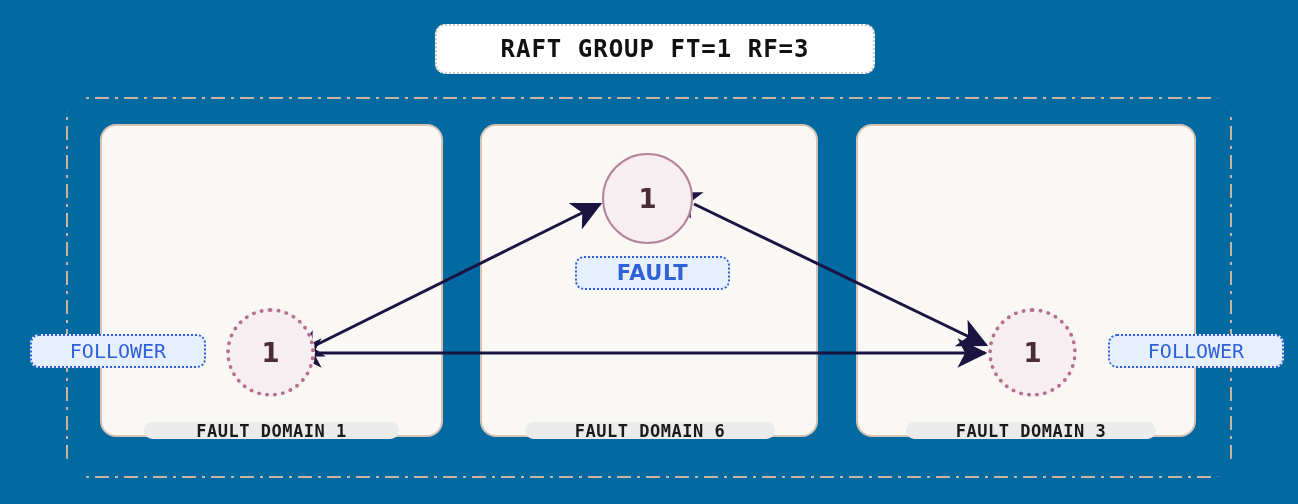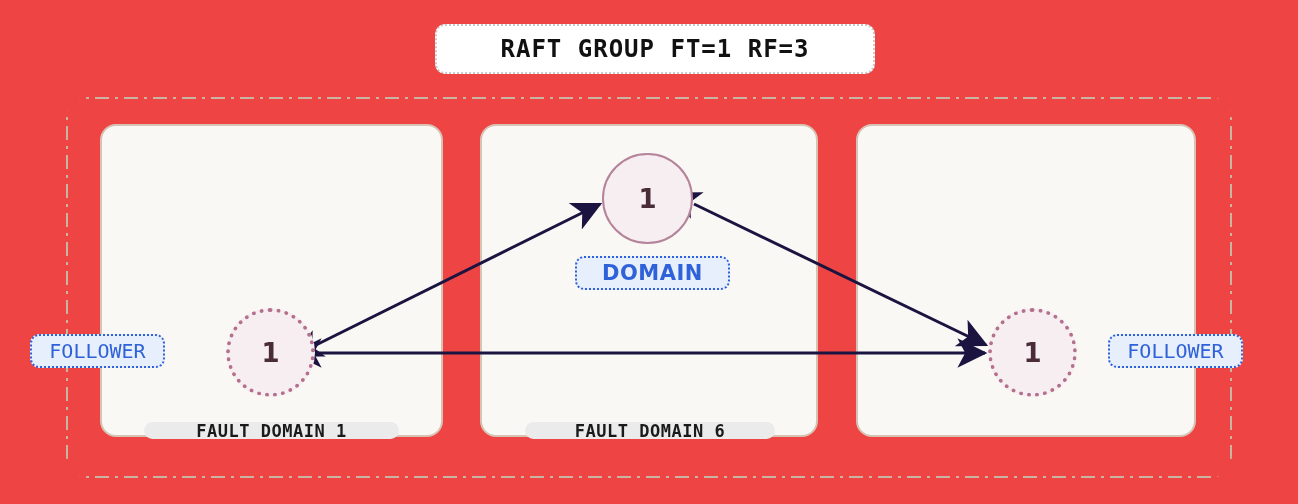--- a/index.html
+++ b/index.html
@@ -4,21 +4,21 @@
 <style>
   html, body {
     margin: 0;
     padding: 0;
     background: #ffffff;
   }
   #stage {
     position: relative;
     width: 1298px;
     height: 504px;
-    background: #ef4444;
+    background: #0369a1;
     font-family: "DejaVu Sans Mono", monospace;
     overflow: hidden;
   }
 
   
   .title-pill {
     position: absolute;
     left: 435px;
     top: 24px;
     width: 440px;
@@ -159,21 +159,21 @@
     width: 155px;
   }
   .badge-leader span {
     font-family: "DejaVu Sans", sans-serif;
     font-weight: bold;
     font-size: 21px;
     letter-spacing: 0.5px;
   }
   .badge-follower {
     top: 334px;
-    width: 135px;
+    width: 176px;
   }
   .badge-follower span {
     font-family: "DejaVu Sans Mono", monospace;
     font-weight: normal;
     font-size: 20px;
     letter-spacing: 0px;
   }
   #badge-follower-left  { left: 30px; }
   #badge-follower-right { left: 1108px; }
 </style>
@@ -213,29 +213,32 @@
     <span>1</span>
   </div>
   <div class="node node-follower" id="node-follower-left">
     <span>1</span>
   </div>
   <div class="node node-follower" id="node-follower-right">
     <span>1</span>
   </div>
 
   <div class="badge badge-leader">
-    <span>DOMAIN</span>
+    <span>FAULT</span>
   </div>
   <div class="badge badge-follower" id="badge-follower-left">
     <span>FOLLOWER</span>
   </div>
   <div class="badge badge-follower" id="badge-follower-right">
     <span>FOLLOWER</span>
   </div>
 
   <div class="fd-label" id="fd-label-1">
     <span>FAULT DOMAIN 1</span>
   </div>
   <div class="fd-label" id="fd-label-2">
     <span>FAULT DOMAIN 6</span>
   </div>
+  <div class="fd-label" id="fd-label-3">
+    <span>FAULT DOMAIN 3</span>
+  </div>
 
 </div>
 
 </body></html>

